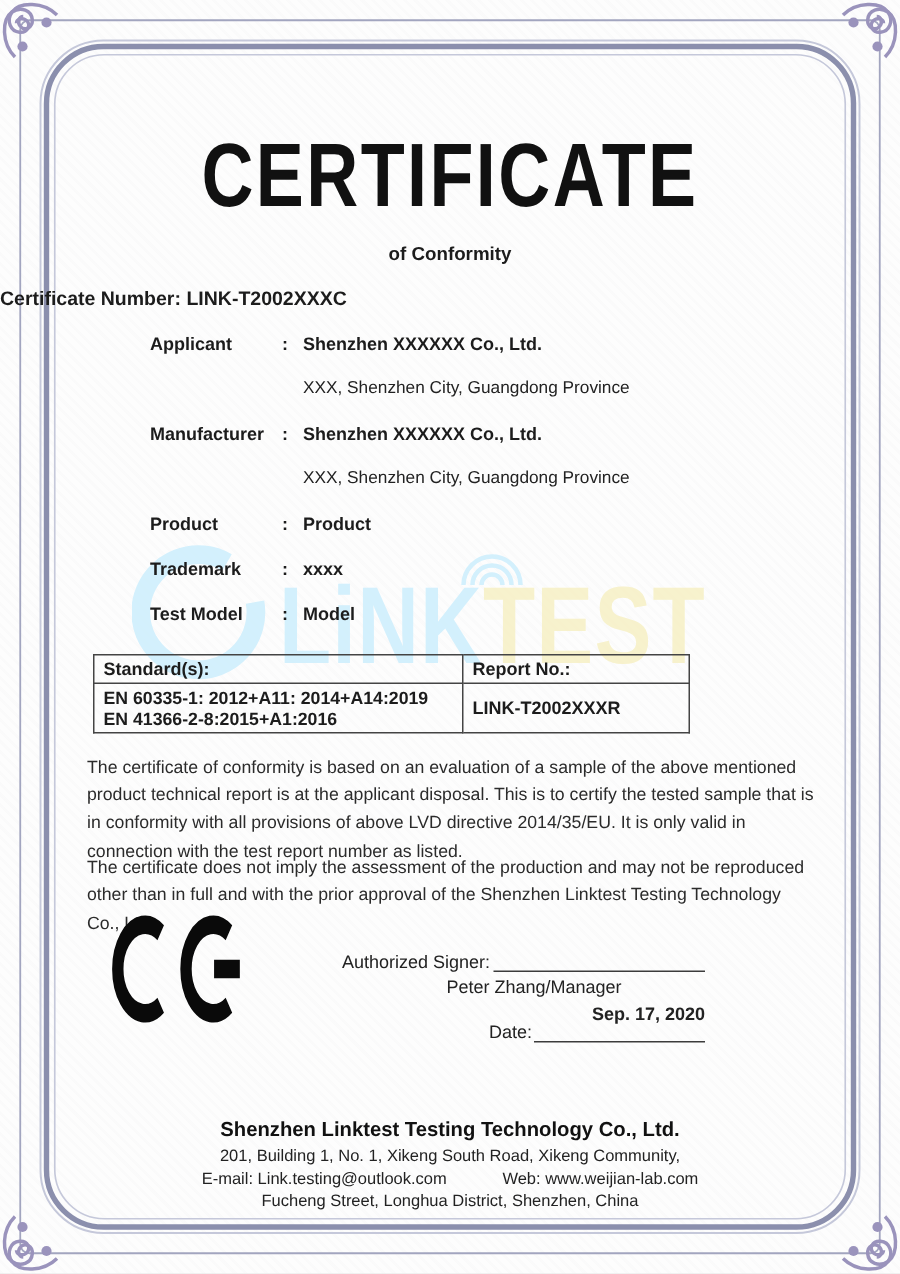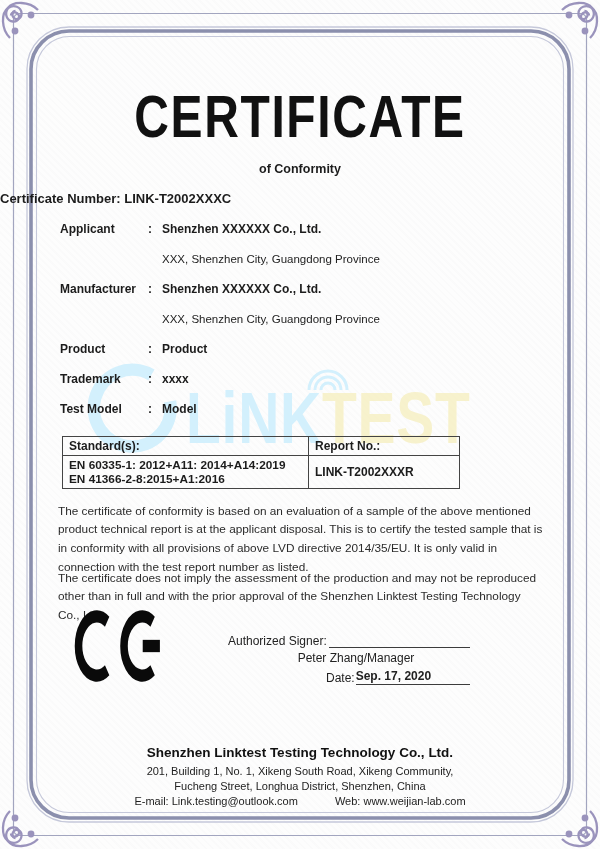--- a/index.html
+++ b/index.html
@@ -22,21 +22,21 @@
 
   
   .content{position:absolute;inset:0;z-index:1;}
   .title{position:absolute;top:82px;left:0;right:0;text-align:center;
          font-size:60px;font-weight:bold;letter-spacing:2px;color:#111;
          transform:scaleX(.8);transform-origin:center top;white-space:nowrap;}
   .subtitle{position:absolute;top:162px;left:0;right:0;text-align:center;font-size:12.5px;font-weight:bold;}
   .certnum{position:absolute;top:191px;left:0;right:0;text-align:left;font-size:13px;font-weight:bold;}
 
   .fields{position:absolute;top:222px;left:60px;right:56px;}
-  .frow{display:grid;grid-template-columns:88px 14px 1fr;height:30px;font-size:12px;align-items:start;line-height:14px;}
+  .frow{display:grid;grid-template-columns:88px 14px 1fr;height:30px;font-size:12px;align-items:start;line-height:14px;margin-left:40px;}
   .frow .lbl{font-weight:bold;}
   .frow .col{font-weight:bold;}
   .frow .val{font-weight:bold;}
   .frow .detail{font-weight:normal;font-size:11.5px;color:#222;}
 
   table.std{position:absolute;top:436px;left:62px;width:398px;border-collapse:collapse;background:transparent;}
   table.std th, table.std td{border:1.3px solid #444;padding:1px 6px;text-align:left;vertical-align:middle;}
   table.std th{font-size:12px;font-weight:bold;height:16px;}
   table.std .std-cell{font-size:11.8px;font-weight:bold;line-height:14px;padding:2px 6px;}
   table.std .rep-col{width:138px;}
@@ -44,22 +44,22 @@
 
   .para{position:absolute;left:58px;width:487px;font-size:11.8px;line-height:18.6px;color:#2b2b2b;}
   .p1{top:490px;} .p2{top:557px;}
 
   .ce{position:absolute;left:74px;top:605px;}
   .sig{position:absolute;left:228px;top:633px;width:242px;font-size:12px;color:#222;}
   .sig-row1{display:flex;align-items:flex-end;}
   .sig-row1 .line{flex:1;border-bottom:1.4px solid #3c3c3c;height:14px;margin-left:2px;}
   .sig-row2{margin:3px 0 0 38px;width:180px;text-align:center;}
   .sig-row3{margin:4px 0 0 98px;display:flex;align-items:flex-end;}
-  .dline{display:inline-block;width:132px;border-bottom:1.4px solid #3c3c3c;text-align:left;
-         font-weight:bold;padding-bottom:1px;margin-left:1px;}
+  .dline{display:inline-block;width:132px;border-bottom:1.4px solid #3c3c3c;text-align:right;
+         font-weight:bold;padding-bottom:11px;margin-left:1px;}
 
   .footer{position:absolute;top:745px;left:0;right:0;text-align:center;color:#111;}
   .f-company{font-size:13.5px;font-weight:bold;margin-bottom:4px;}
   .f-line{font-size:11px;line-height:15px;color:#222;}
   .f-web{margin-left:34px;}
 </style>
 </head>
 <body>
 
 <div class="page">
@@ -177,23 +177,23 @@
       <div class="sig-row2">Peter Zhang/Manager</div>
       <div class="sig-row3">
         <span>Date:</span>
         <span class="dline">Sep. 17, 2020</span>
       </div>
     </div>
 
     <div class="footer">
       <div class="f-company">Shenzhen Linktest Testing Technology Co., Ltd.</div>
       <div class="f-line">201, Building 1, No. 1, Xikeng South Road, Xikeng Community,</div>
-      <div class="f-line">Fucheng Street, Longhua District, Shenzhen, China</div>
       <div class="f-line">
         <span>E-mail:</span>
         <span>Link.testing@outlook.com</span>
         <span class="f-web">Web:</span>
         <span>www.weijian-lab.com</span>
       </div>
+      <div class="f-line">Fucheng Street, Longhua District, Shenzhen, China</div>
     </div>
 
   </div>
 </div>
 
 </body></html>

